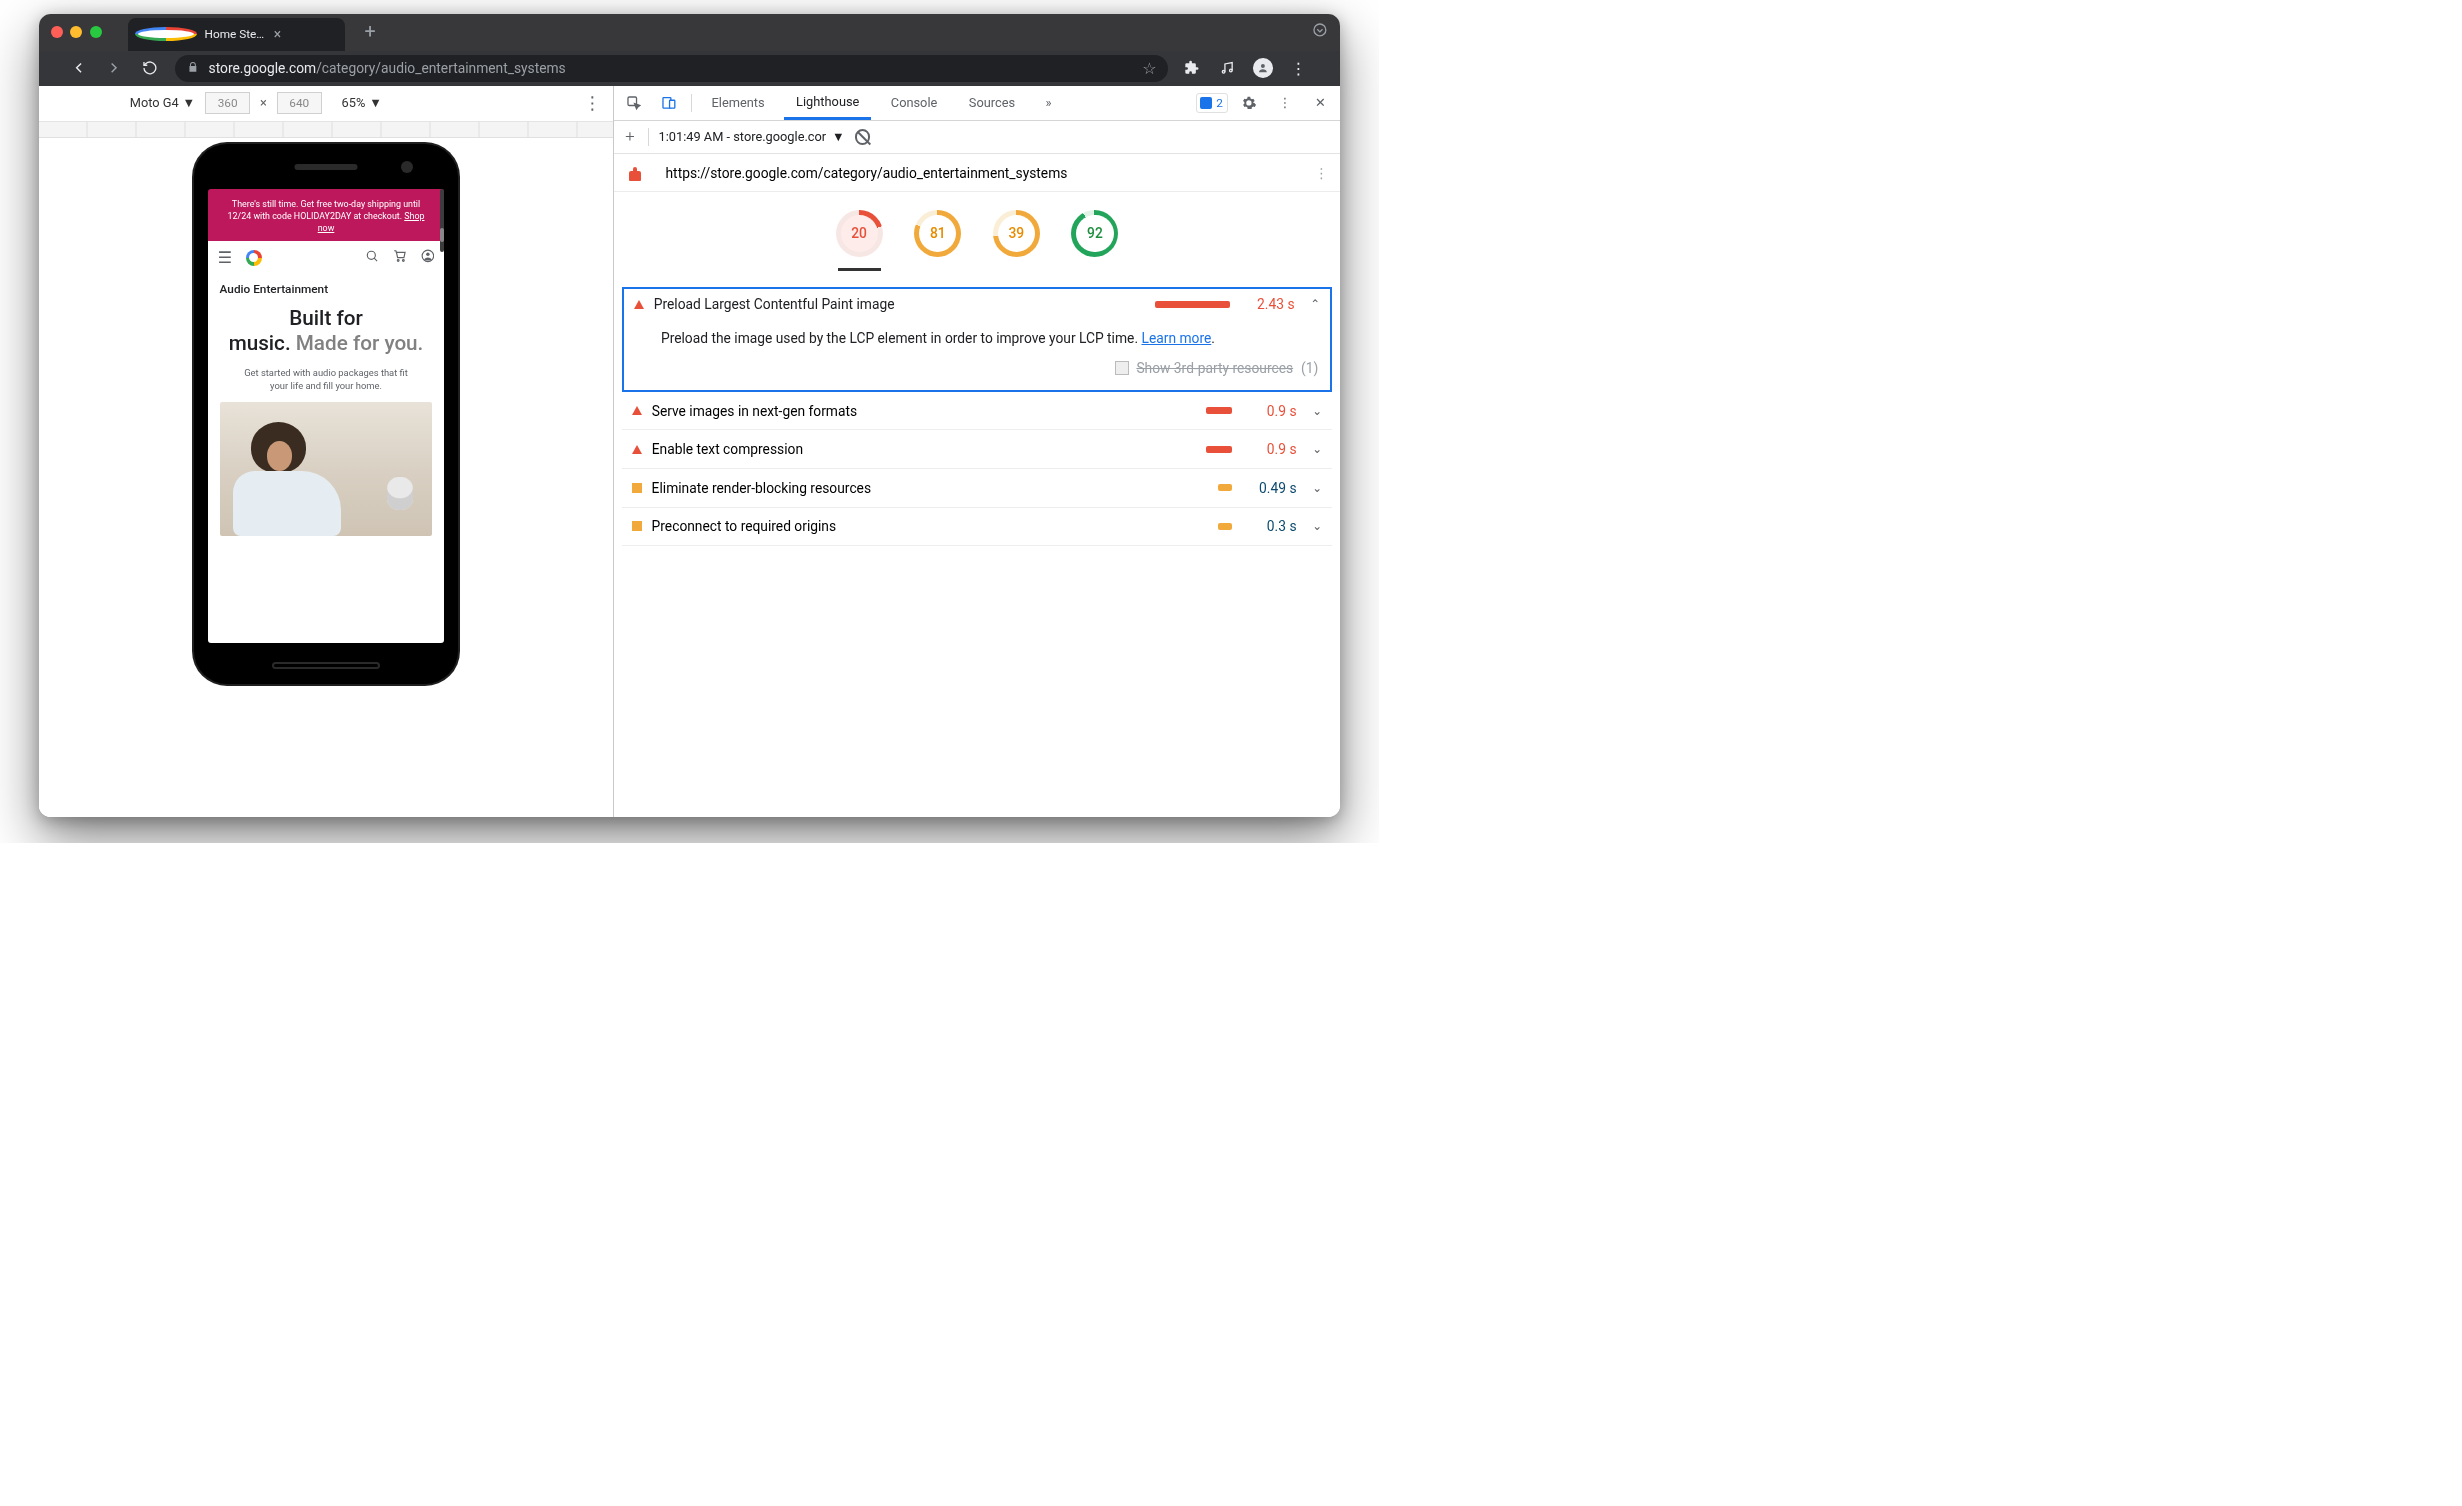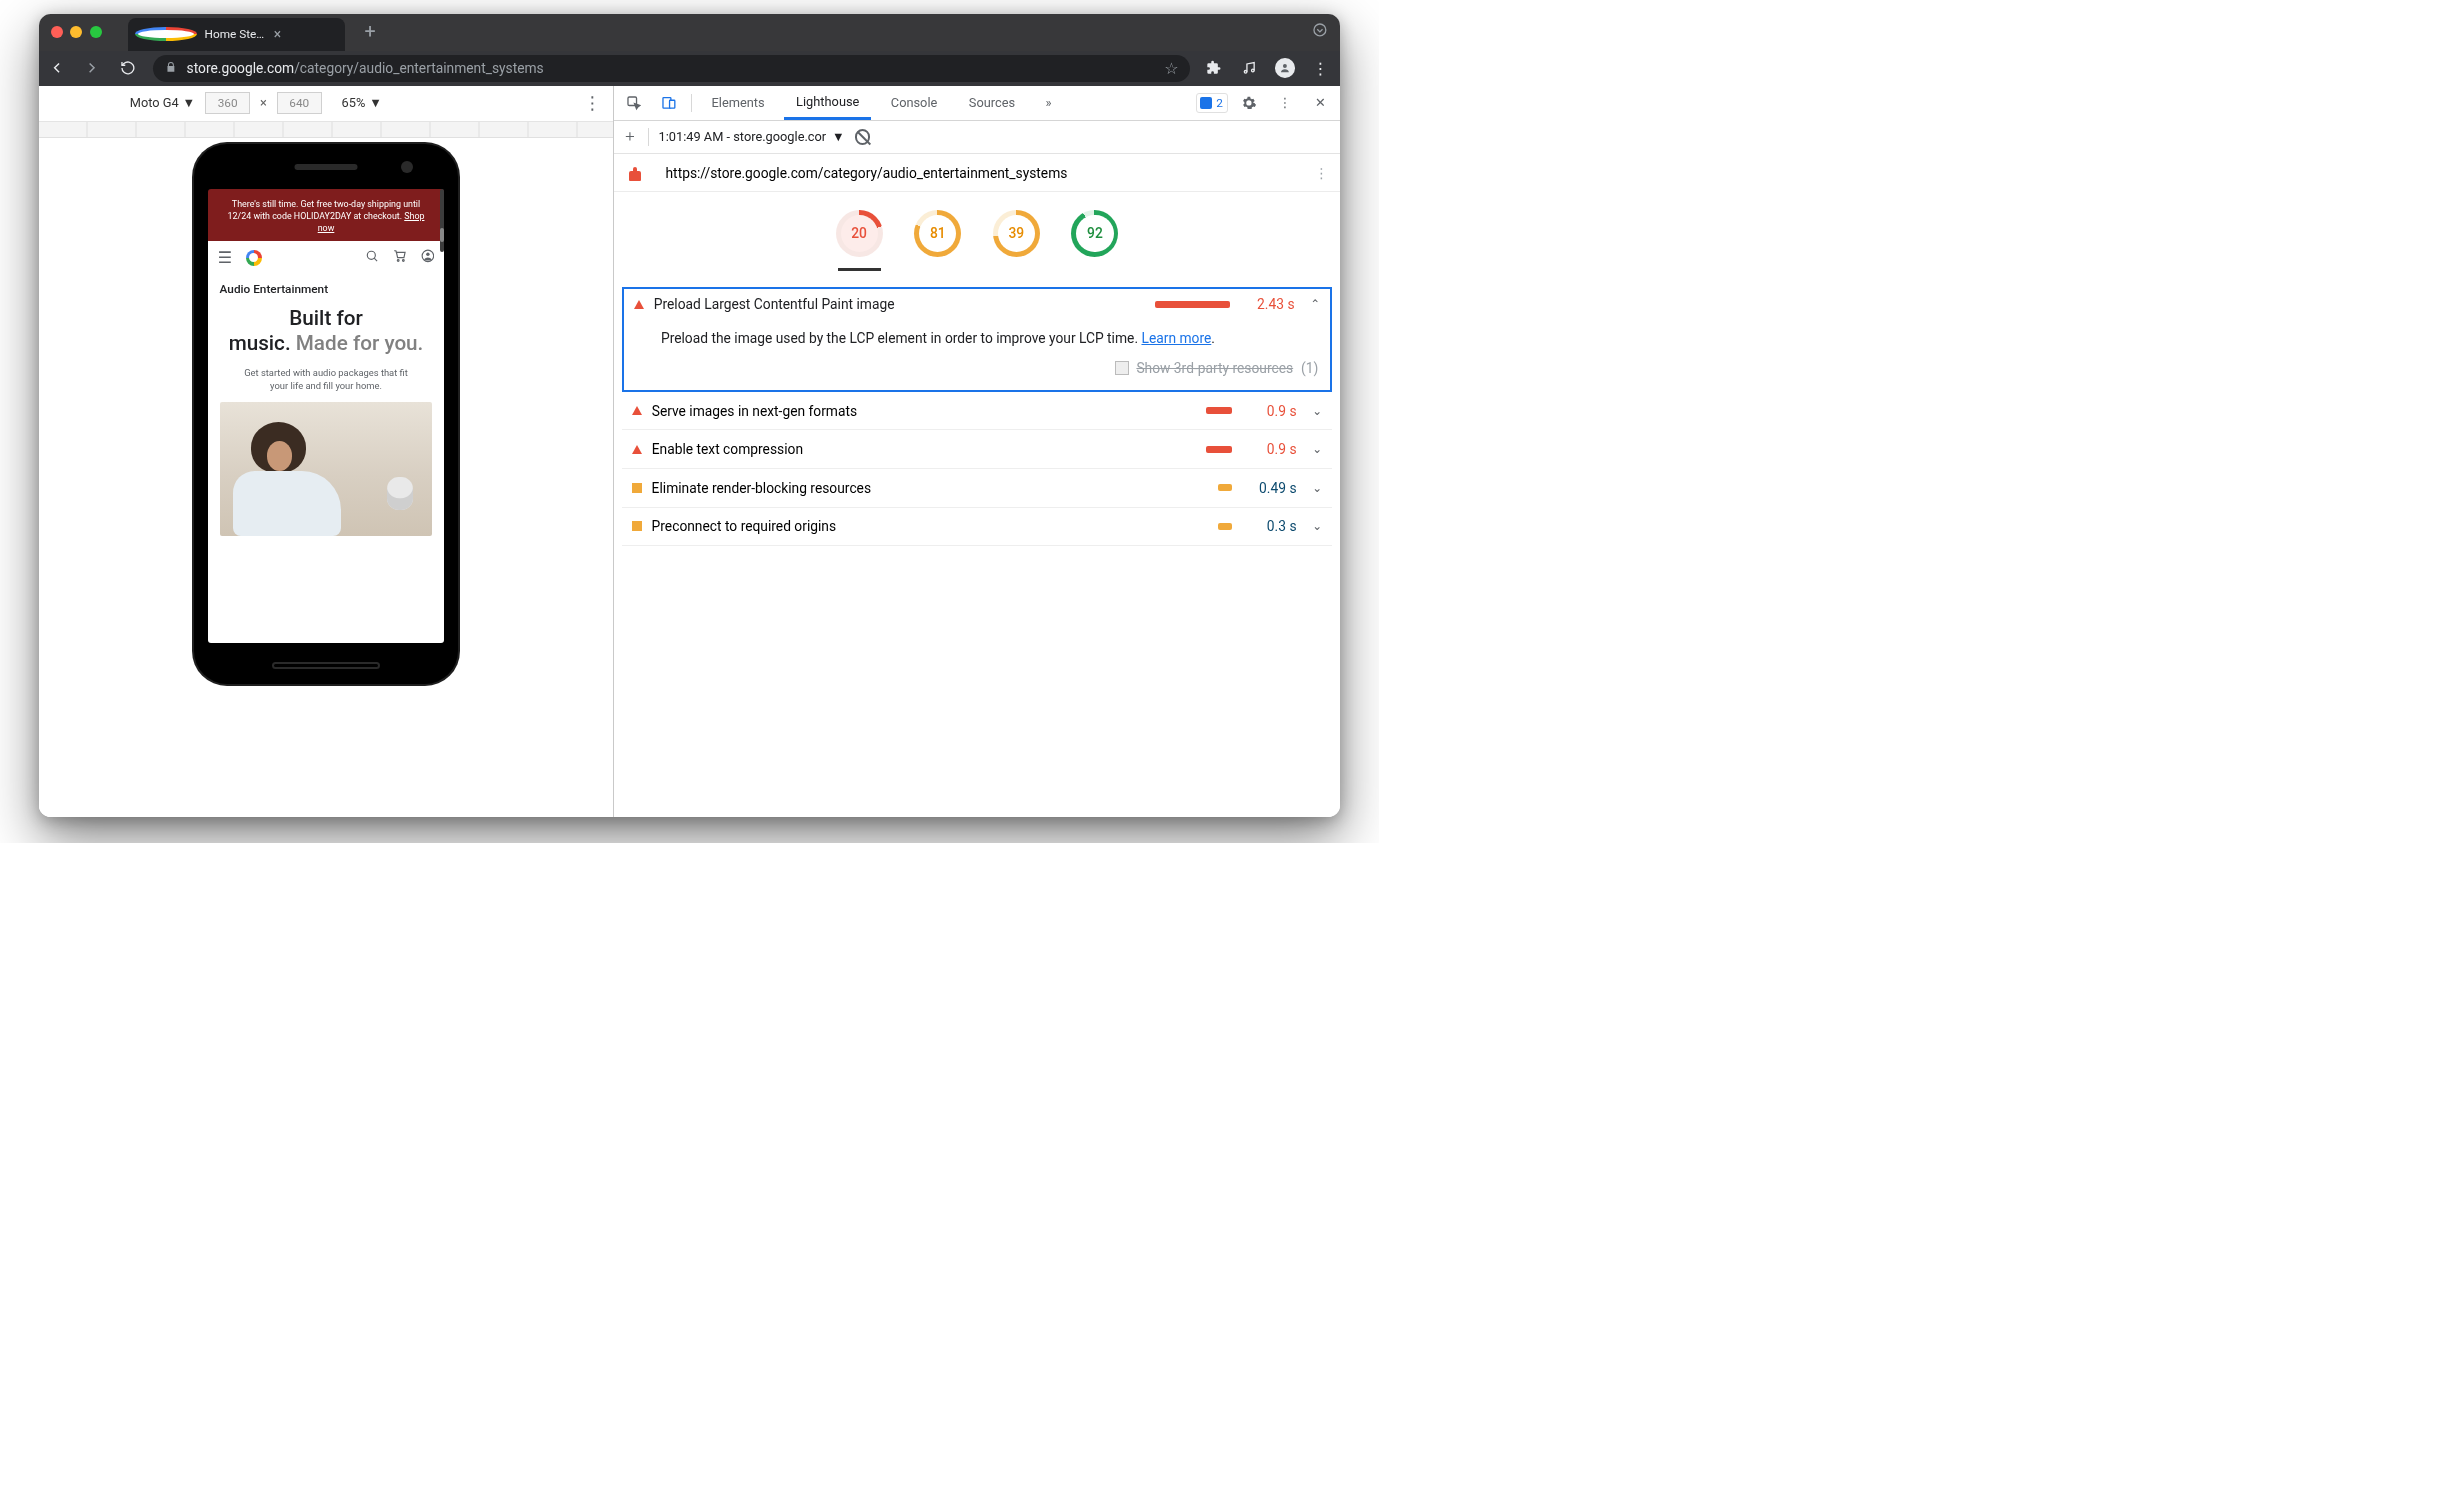--- a/index.html
+++ b/index.html
@@ -14,21 +14,21 @@
 .tab { margin-left: 17.7px; background: #202124; color: #e8eaed; border-radius: 7.9px 7.9px 0 0; height: 33px; display: flex; align-items: center; padding: 0 9.9px 0 7.9px; gap: 7.9px; max-width: 227px; font-size: 11.8px; align-self: flex-end; }
 .tab .g-favicon { width:13.8px; height:13.8px; border-radius:50%; background: conic-gradient(#ea4335 0 90deg,#fbbc05 90deg 180deg,#34a853 180deg 270deg,#4285f4 270deg 360deg); position:relative; }
 .tab .g-favicon::after{content:"";position:absolute;inset:3px;border-radius:50%;background:#fff;}
 .tab span { overflow: hidden; white-space: nowrap; text-overflow: ellipsis; flex: 1; }
 .tab .x { font-size: 13.8px; color:#9aa0a6; cursor:pointer; }
 .newtab { color:#9aa0a6; font-size:19.7px; margin-left:11.8px; cursor:pointer; line-height:0; }
 .title-right { margin-left:auto; display:flex; align-items:center; gap:9.9px; }
 .chev-circle { color:#9aa0a6; font-size:14.8px; }
 
 
-.addrbar { height: 35px; background: #35363a; display:flex; align-items:center; padding: 0 2px; gap:3.9px; }
+.addrbar { height: 35px; background: #35363a; display:flex; align-items:center; padding: 0 24px; gap:3.9px; }
 .nav-ico { width:31.5px; height:31.5px; display:flex; align-items:center; justify-content:center; color:#9aa0a6; cursor:pointer; border-radius:50%; }
 .nav-ico.active { color:#e8eaed; }
 .omnibox { flex:1; background:#202124; border-radius:19.7px; height:27.6px; display:flex; align-items:center; padding:0 11.8px; margin:0 5.9px; gap:9.9px; }
 .lock { color:#9aa0a6; font-size:11.8px; }
 .url { color:#e8eaed; font-size:13.8px; }
 .url .dim { color:#9aa0a6; }
 .omni-right { margin-left:auto; color:#9aa0a6; display:flex; gap:17.7px; align-items:center; }
 .addr-right { display:flex; gap:7.9px; align-items:center; padding-right:3.9px; }
 .addr-ico { width:27.6px; height:27.6px; color:#e8eaed; display:flex; align-items:center; justify-content:center; cursor:pointer; font-size:15.8px; }
 .avatar-sm { width:19.7px; height:19.7px; border-radius:50%; background:#e8eaed; display:inline-flex; align-items:center; justify-content:center; color:#5f6368; }
@@ -48,21 +48,21 @@
 
 .stage { flex:1; display:flex; align-items:flex-start; justify-content:center; padding-top:5.9px; overflow:hidden; background:#fff; }
 
 
 .phone { width: 264px; height: 540px; background:#000; border-radius: 33px; padding: 45px 13.8px 41px; position:relative; box-shadow: 0 0 0 2px #1f1f1f; }
 .earpiece { position:absolute; top:19.7px; left:50%; transform:translateX(-50%); width:63px; height:5.9px; background:#2a2a2a; border-radius:3.9px; }
 .front-cam { position:absolute; top:16.7px; right:45px; width:11.8px; height:11.8px; background:#2a2a2a; border-radius:50%; }
 .homebar { position:absolute; bottom:15.8px; left:50%; transform:translateX(-50%); width:108px; height:6.9px; border:2px solid #2a2a2a; border-radius:5.9px; }
 .screen { width:100%; height:100%; background:#000; border-radius:3px; overflow:hidden; display:flex; flex-direction:column; }
 
-.banner { background:#7f1d1d; color:#fff; font-size:8.9px; text-align:center; padding:8.9px 13.8px 6.9px; line-height:1.35; }
+.banner { background:#be185d; color:#fff; font-size:8.9px; text-align:center; padding:8.9px 13.8px 6.9px; line-height:1.35; }
 .banner u { text-decoration:underline; }
 
 .store-hdr { background:#fff; height:33px; display:flex; align-items:center; padding:0 9.9px; gap:13.8px; }
 .store-hdr .menu { color:#5f6368; cursor:pointer; }
 .glogo { width:15.8px; height:15.8px; border-radius:50%; background: conic-gradient(#ea4335 0 90deg,#fbbc05 90deg 180deg,#34a853 180deg 270deg,#4285f4 270deg 360deg); position:relative; }
 .glogo::after{content:"";position:absolute;inset:3.4px;border-radius:50%;background:#fff;}
 .store-hdr .spacer { flex:1; }
 .store-hdr .ico { color:#5f6368; cursor:pointer; }
 
 .store-body { background:#fff; flex:1; overflow:hidden; padding: 5.9px 11.8px 0; text-align:center; color:#202124; }

